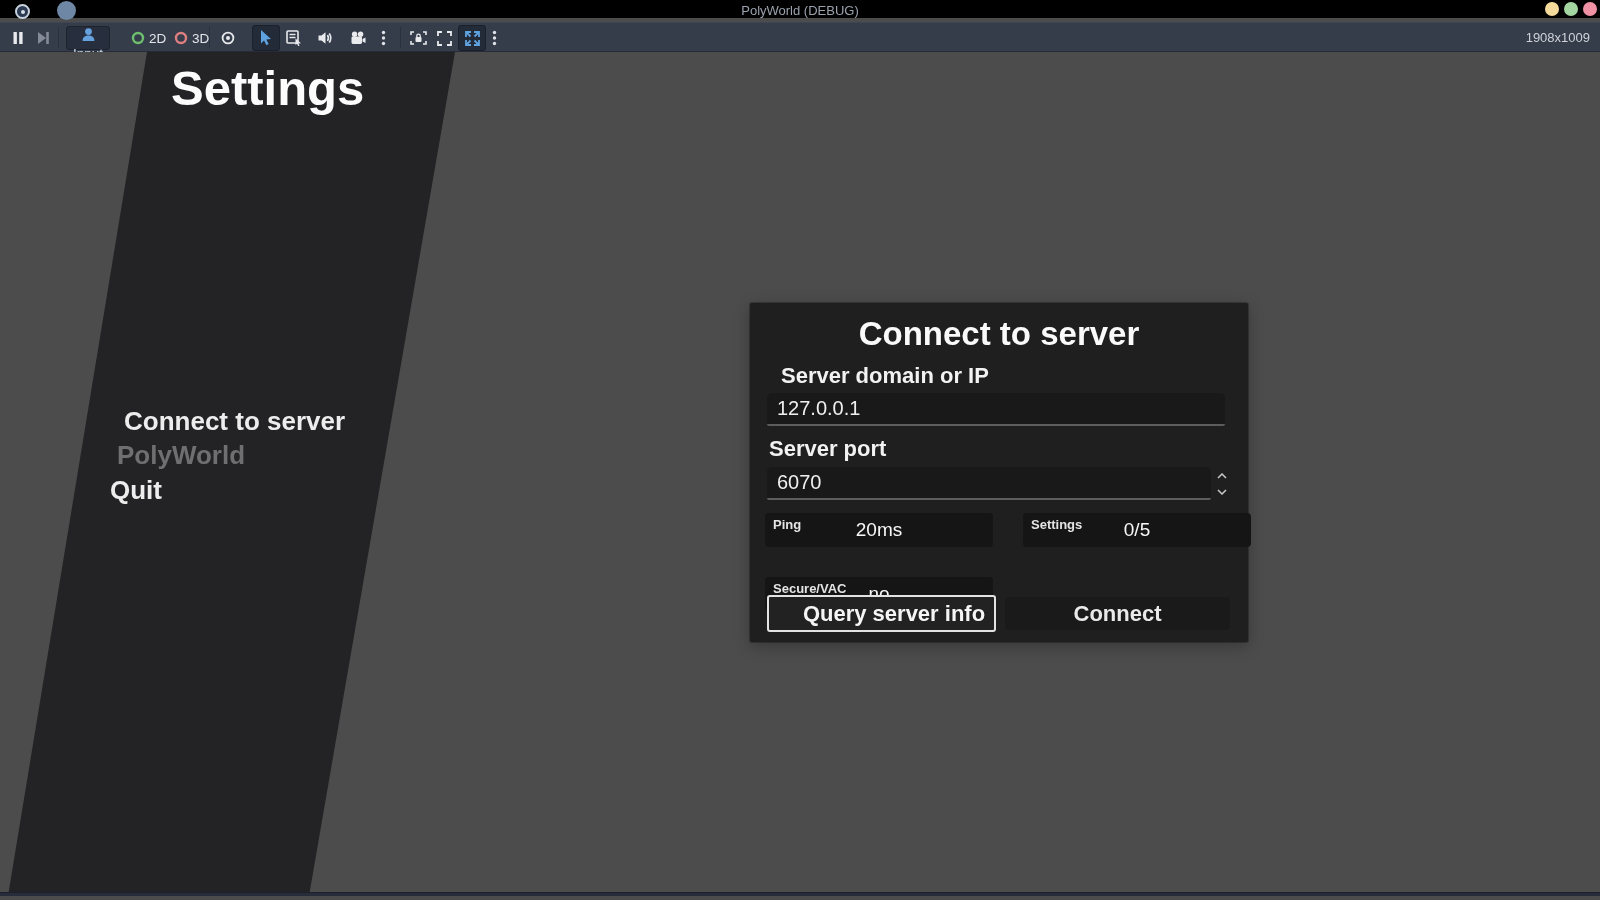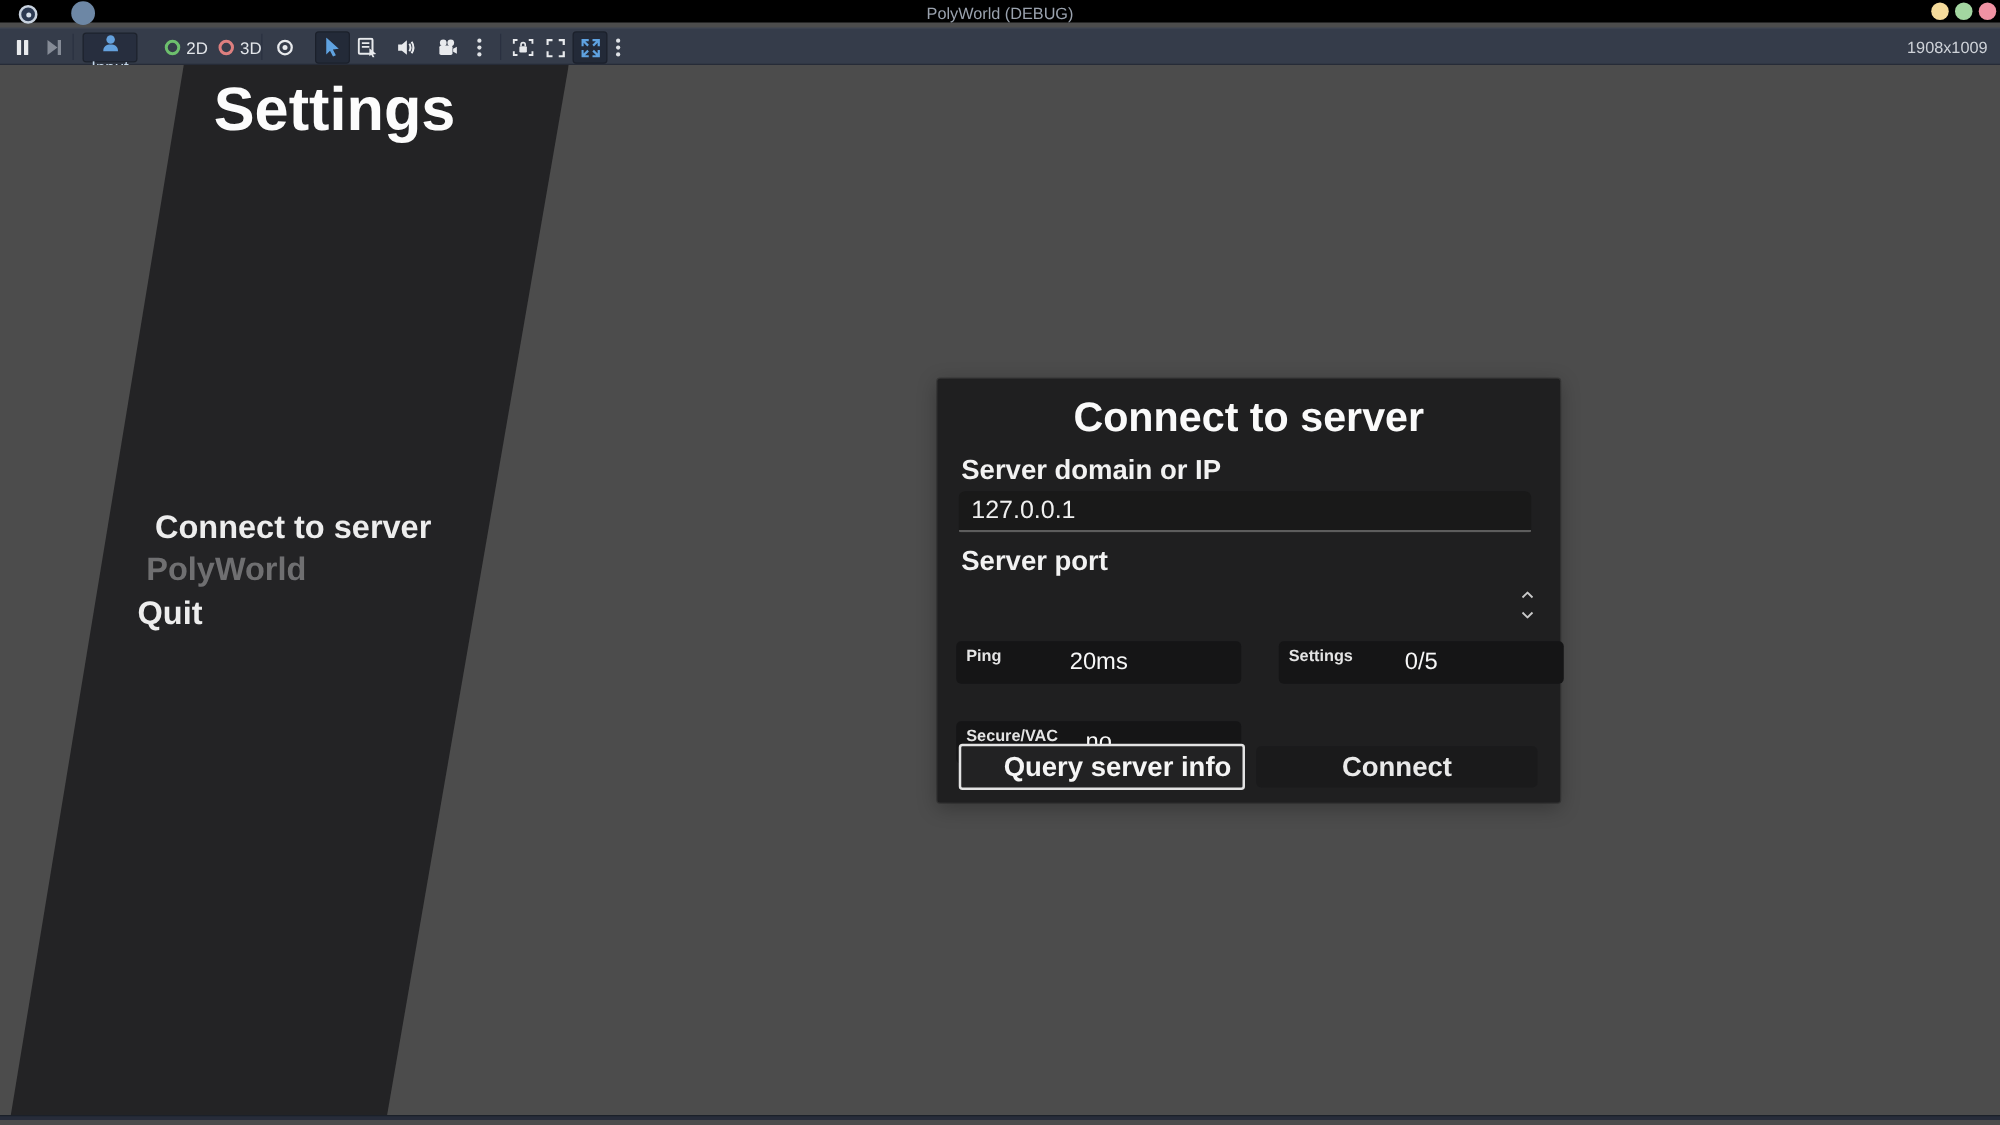--- a/index.html
+++ b/index.html
@@ -90,21 +90,21 @@
     background:#1f1f20; border-radius:2px;
     box-shadow:0 0 0 1px rgba(0,0,0,0.25), 0 4px 16px rgba(0,0,0,0.28);
   }
   .dlg-title {
     position:absolute; left:0; right:0; top:12px; text-align:center;
     font-size:33px; font-weight:600; color:#fafafa;
   }
   .dlg-label {
     position:absolute; font-size:22px; font-weight:bold; color:#f2f2f2;
   }
-  .lbl-domain { left:19px; top:60px; }
+  .lbl-domain { left:31px; top:60px; }
   .lbl-port   { left:19px; top:133px; }
   .dlg-input {
     position:absolute; left:17px; height:33px;
     background:#191919; border:none; outline:none;
     border-radius:5px 5px 2px 2px;
     border-bottom:2px solid #5d5d5d;
     padding:0 0 0 10px;
     font-family:"Liberation Sans", sans-serif;
     font-size:20px; color:#efefef;
   }
@@ -328,20 +328,21 @@
   <div class="menu-item mi-1 disabled">PolyWorld</div>
   <div class="menu-item mi-2">Quit</div>
 
   <div class="dialog">
     <div class="dlg-title">Connect to server</div>
 
     <div class="dlg-label lbl-domain">Server domain or IP</div>
     <input class="dlg-input inp-domain" type="text" value="127.0.0.1" style="">
 
     <div class="dlg-label lbl-port">Server port</div>
+    <input class="dlg-input inp-port" type="text" value="6070" style="">
 
     <div class="spinner">
       <div class="spin-btn spin-up">
         <span>
           <svg width="10" height="6">
               <polyline points="1,5 5,1 9,5" fill="none" stroke="#c9c9c9" stroke-width="1.5"></polyline>
             </svg>
         </span>
       </div>
       <div class="spin-btn spin-down">

